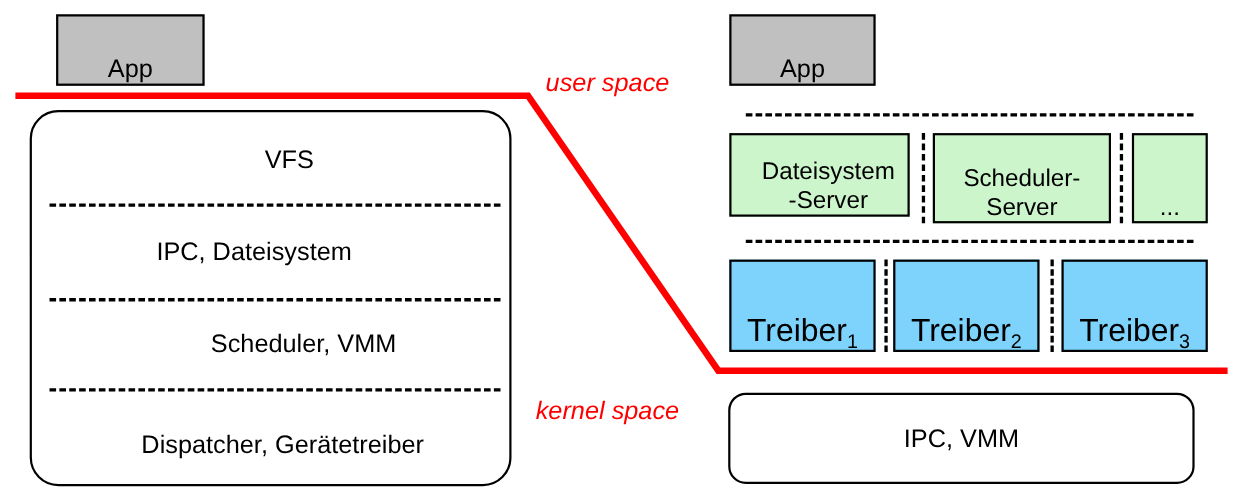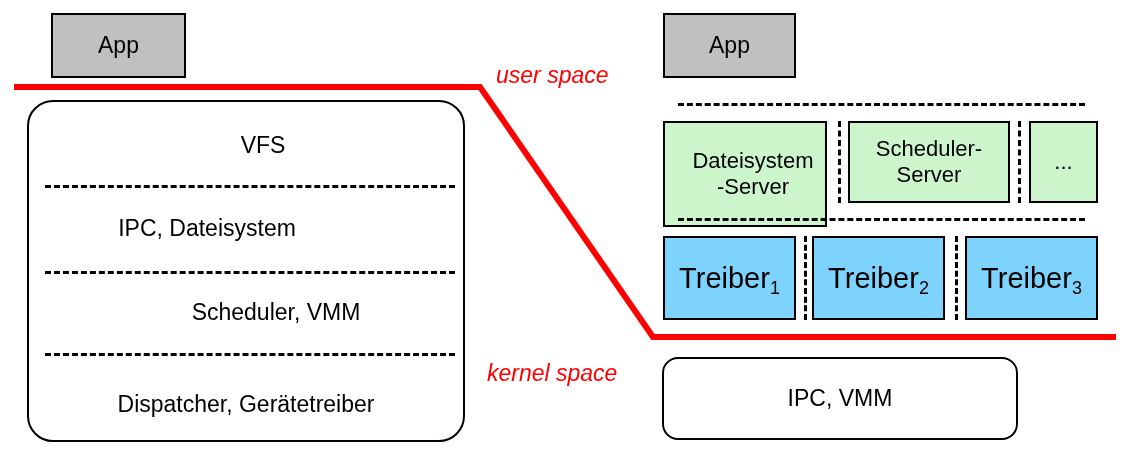--- a/index.html
+++ b/index.html
@@ -15,21 +15,21 @@
     width: 1129px;
     height: 455px;
     background: #ffffff;
     overflow: hidden;
   }
   .box {
     position: absolute;
     box-sizing: border-box;
     border: 2px solid #000000;
     display: flex;
-    align-items: center;
+    align-items: flex-end;
     justify-content: center;
     text-align: center;
     font-size: 23px;
     color: #000000;
     line-height: 1.18;
   }
   .app-box {
     background: #c0c0c0;
   }
   .server-box {
@@ -110,43 +110,43 @@
   </div>
 
   <div class="rounded-big" style="left:27px; top:100px; width:438px; height:342px;"></div>
 
   <div class="kernel-row" style="left:27px; top:128px; width:438px; height:34px;margin-left:17px;">
     <span>VFS</span>
   </div>
 
   <div class="hdash" style="left:45px; top:185px; width:410px;"></div>
 
-  <div class="kernel-row" style="left:27px; top:211px; width:360px; height:34px;">
+  <div class="kernel-row" style="left:27px; top:211px; width:360px; height:34px;padding-left:24px;">
     <span>IPC, Dateisystem</span>
   </div>
 
   <div class="hdash" style="left:45px; top:271px; width:410px;"></div>
 
   <div class="kernel-row" style="left:27px; top:295px; width:498px; height:34px;">
     <span>Scheduler, VMM</span>
   </div>
 
   <div class="hdash" style="left:45px; top:353px; width:410px;"></div>
 
-  <div class="kernel-row" style="left:27px; top:387px; width:438px; height:34px;">
+  <div class="kernel-row" style="left:27px; top:387px; width:438px; height:34px;padding-left:11px;">
     <span>Dispatcher, Gerätetreiber</span>
   </div>
 
   <div class="box app-box" style="left:663px; top:13px; width:133px; height:65px;">
     <span>App</span>
   </div>
 
   <div class="hdash" style="left:678px; top:103px; width:407px;"></div>
 
-  <div class="box server-box" style="left:663px; top:121px; width:164px; height:106px;padding-left:16px;">
+  <div class="box server-box" style="left:663px; top:121px; width:164px; height:76px;padding-left:16px;">
     <span>
       <span>Dateisystem</span><br>
       <span>-Server</span>
     </span>
   </div>
 
   <div class="vdash" style="left:838px; top:121px; height:82px;"></div>
 
   <div class="box server-box" style="left:848px; top:121px; width:162px; height:82px;">
     <span>
@@ -172,21 +172,21 @@
   <div class="box driver-box" style="left:812px; top:236px; width:133px; height:84px;">
     <span><span>Treiber</span><sub>2</sub></span>
   </div>
 
   <div class="vdash" style="left:955px; top:236px; height:84px;"></div>
 
   <div class="box driver-box" style="left:965px; top:236px; width:133px; height:84px;">
     <span><span>Treiber</span><sub>3</sub></span>
   </div>
 
-  <div class="rounded-small" style="left:662px; top:357px; width:356px; height:83px;">
+  <div class="rounded-small" style="left:662px; top:357px; width:424px; height:83px;">
     <span>IPC, VMM</span>
   </div>
 
   <svg class="redline" viewBox="0 0 1129 455">
     <polyline points="14,87 480,87 653,337 1116,337" fill="none" stroke="#ff0000" stroke-width="6" stroke-linejoin="miter" stroke-linecap="butt"></polyline>
   </svg>
 
   <div class="space-label" style="left:496px; top:42px;margin-top:20px;">user space</div>
 
   <div class="space-label" style="left:487px; top:360px;">kernel space</div>

